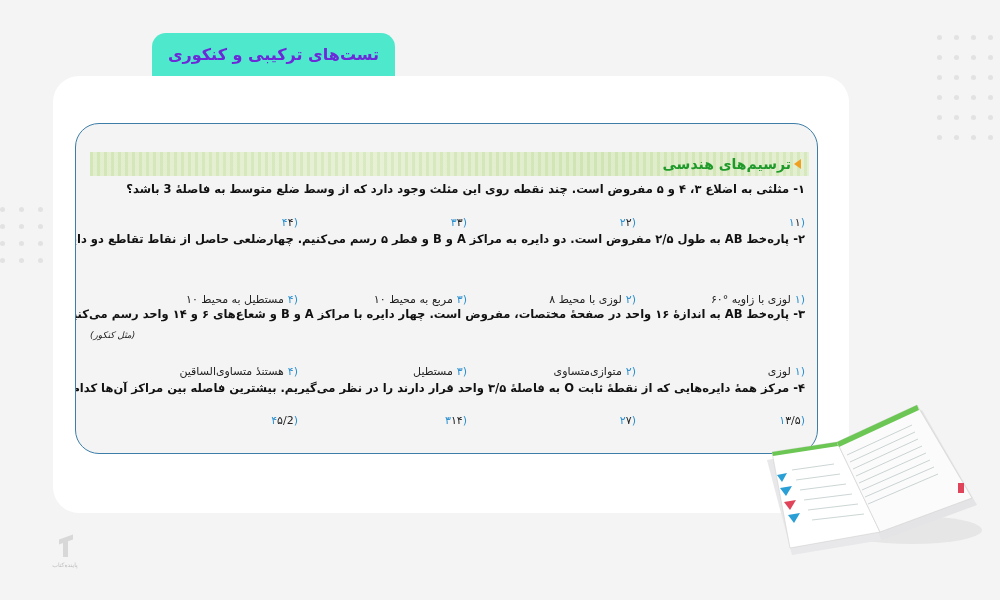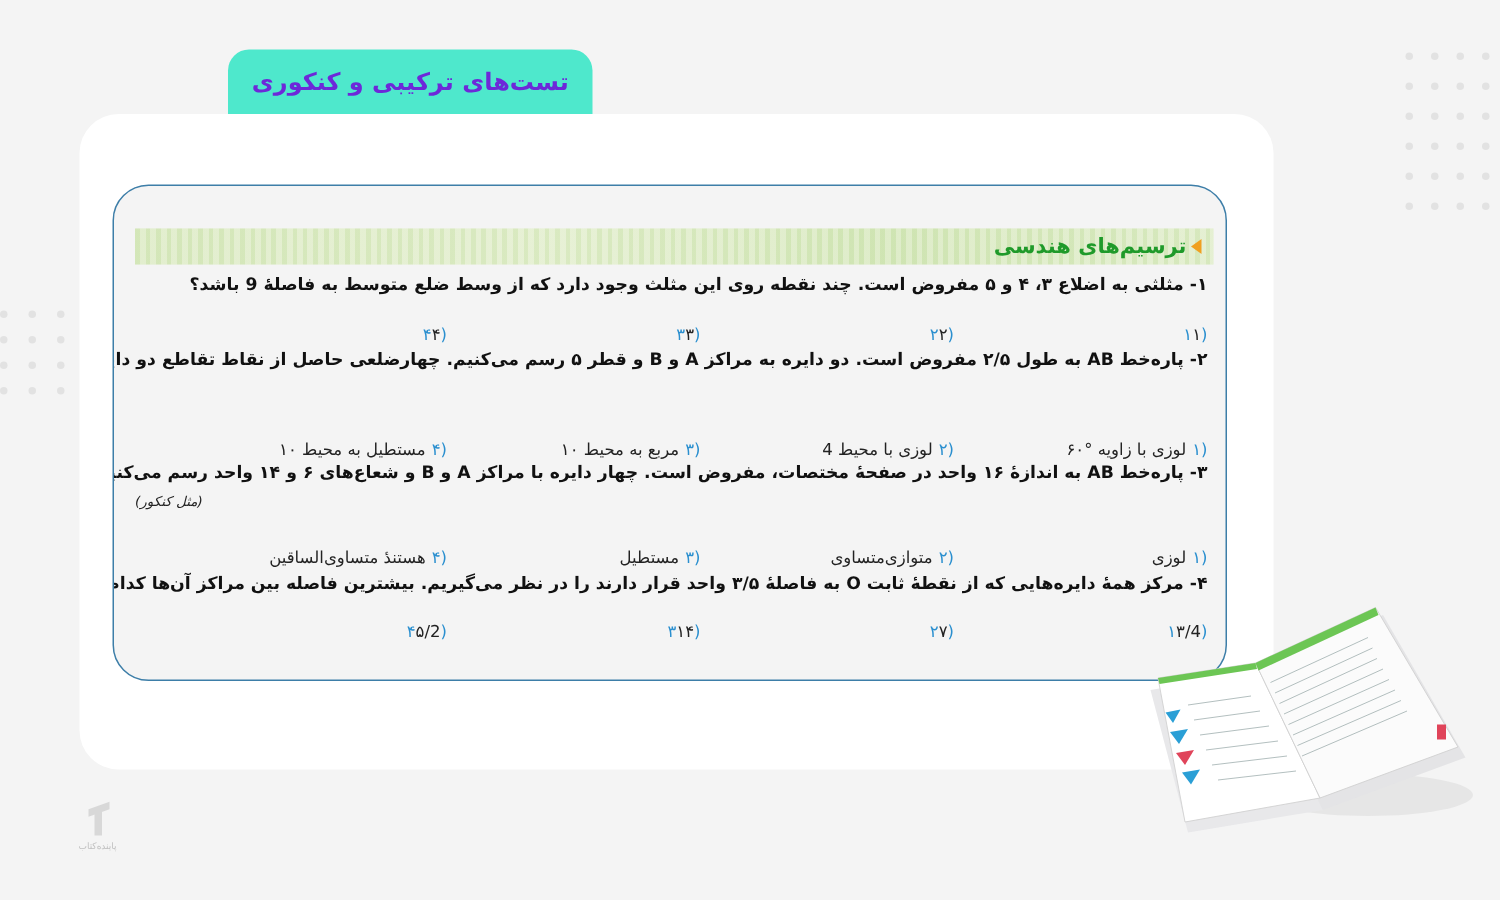--- a/index.html
+++ b/index.html
@@ -176,48 +176,48 @@
 </div>
 
 <div class="card"></div>
 
 <div class="panel">
   <div class="section-bar">
     <span class="tri"></span>
     <span class="sec-title">ترسیم‌های هندسی</span>
   </div>
 
-  <div class="q" style="top:52px;">۱- مثلثی به اضلاع ۳، ۴ و ۵ مفروض است. چند نقطه روی این مثلث وجود دارد که از وسط ضلع متوسط به فاصلهٔ 9 باشد؟</div>
+  <div class="q" style="top:52px;">۱- مثلثی به اضلاع ۳، ۴ و ۵ مفروض است. چند نقطه روی این مثلث وجود دارد که از وسط ضلع متوسط به فاصلهٔ 3 باشد؟</div>
   <div class="opts" style="top:80px;">
     <div class="opt"><span class="num">(۱</span><span>۱</span></div>
     <div class="opt"><span class="num">(۲</span><span>۲</span></div>
     <div class="opt"><span class="num">(۳</span><span>۳</span></div>
     <div class="opt"><span class="num">(۴</span><span>۴</span></div>
   </div>
 
   <div class="q" style="top:102px;">۲- پاره‌خط AB به طول ۲/۵ مفروض است. دو دایره به مراکز A و B و قطر ۵ رسم می‌کنیم. چهارضلعی حاصل از نقاط تقاطع دو دایره و مراکز دو</div>
   <div class="opts" style="top:157px;">
     <div class="opt"><span class="num">(۱</span><span>لوزی با زاویه °۶۰</span></div>
-    <div class="opt"><span class="num">(۲</span><span>لوزی با محیط 4</span></div>
+    <div class="opt"><span class="num">(۲</span><span>لوزی با محیط ۸</span></div>
     <div class="opt"><span class="num">(۳</span><span>مربع به محیط ۱۰</span></div>
     <div class="opt"><span class="num">(۴</span><span>مستطیل به محیط ۱۰</span></div>
   </div>
 
   <div class="q" style="top:177px;">۳- پاره‌خط AB به اندازهٔ ۱۶ واحد در صفحهٔ مختصات، مفروض است. چهار دایره با مراکز A و B و شعاع‌های ۶ و ۱۴ واحد رسم می‌کنیم. نقاط تلاقی</div>
   <div class="note">(مثل کنکور)</div>
   <div class="opts" style="top:229px;">
     <div class="opt"><span class="num">(۱</span><span>لوزی</span></div>
     <div class="opt"><span class="num">(۲</span><span>متوازی‌متساوی</span></div>
     <div class="opt"><span class="num">(۳</span><span>مستطیل</span></div>
     <div class="opt"><span class="num">(۴</span><span>هستندٔ متساوی‌الساقین</span></div>
   </div>
 
   <div class="q" style="top:251px;">۴- مرکز همهٔ دایره‌هایی که از نقطهٔ ثابت O به فاصلهٔ ۳/۵ واحد قرار دارند را در نظر می‌گیریم. بیشترین فاصله بین مراکز آن‌ها کدام است؟</div>
   <div class="opts" style="top:278px;">
-    <div class="opt"><span class="num">(۱</span><span>۳/4</span></div>
+    <div class="opt"><span class="num">(۱</span><span>۳/۵</span></div>
     <div class="opt"><span class="num">(۲</span><span>۷</span></div>
     <div class="opt"><span class="num">(۳</span><span>۱۴</span></div>
     <div class="opt"><span class="num">(۴</span><span>۵/2</span></div>
   </div>
 </div>
 
 <div class="logo">
   <div class="logo-mark"></div>
   <div class="logo-text">پاینده‌کتاب</div>
 </div>

